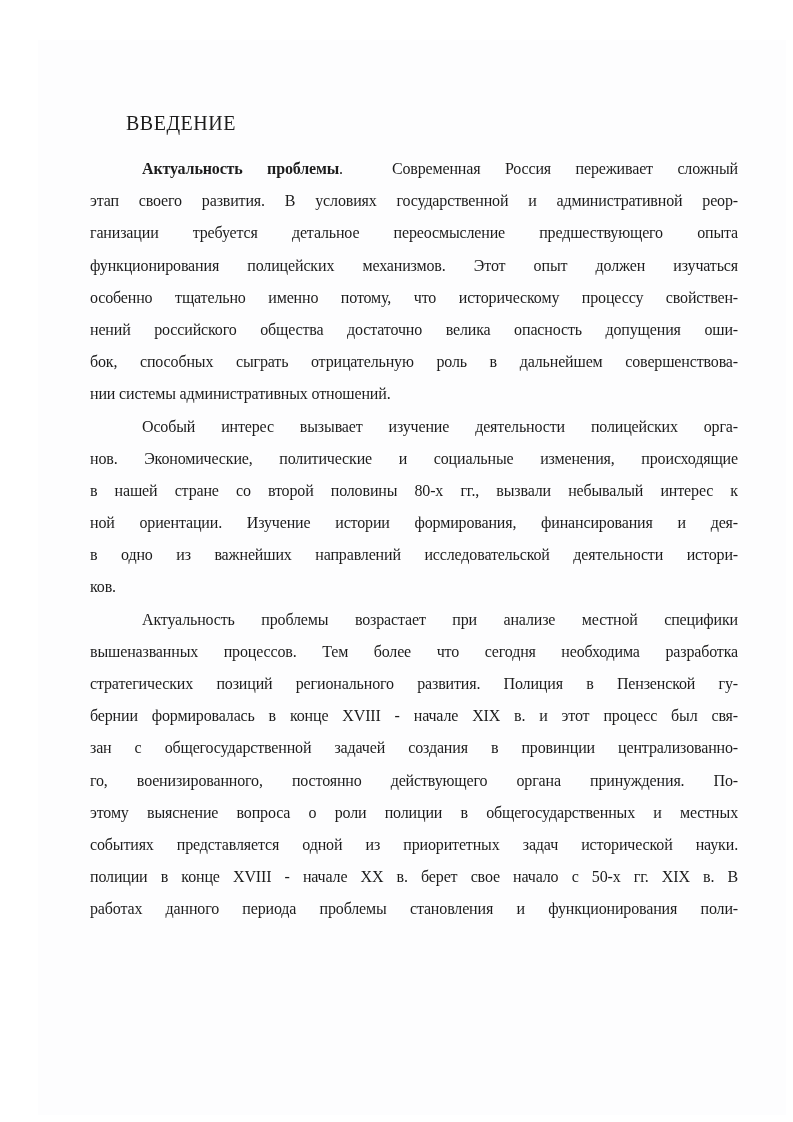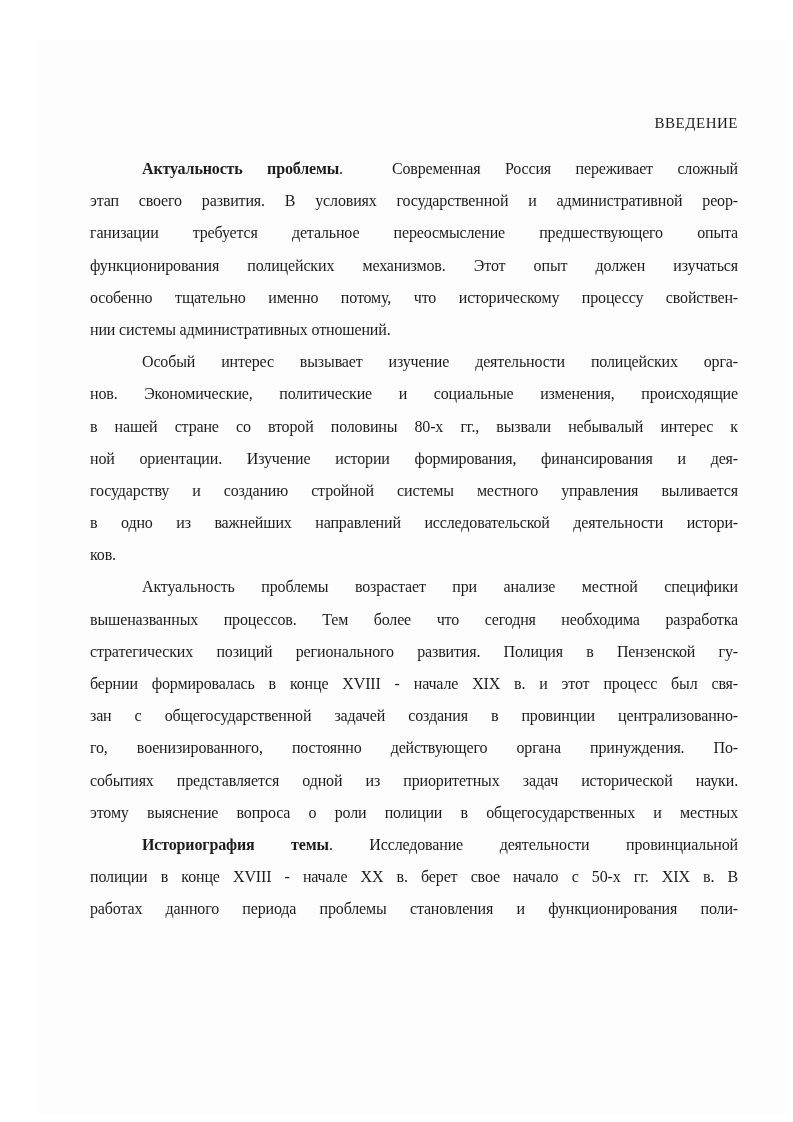--- a/index.html
+++ b/index.html
@@ -27,23 +27,23 @@
   }
   .textblock {
     position: absolute;
     left: 90px;
     top: 104px;
     width: 648px;
   }
   .title-row {
     height: 49px;
     line-height: 38px;
-    text-align: right;
+    text-align: left;
     padding-left: 36px;
-    font-size: 15px;
+    font-size: 20px;
     letter-spacing: 0.5px;
     white-space: nowrap;
   }
   .line {
     height: 32.2px;
     line-height: 32.2px;
     font-size: 16px;
     letter-spacing: -0.15px;
     overflow: hidden;
     hyphens: none;
@@ -69,37 +69,37 @@
 
   <div class="textblock">
 
     <div class="title-row">ВВЕДЕНИЕ</div>
 
     <div class="line j indent"><b class="lead">Актуальность проблемы</b><span>.&nbsp; Современная Россия переживает сложный</span></div>
     <div class="line j">этап своего развития. В условиях государственной и административной реор-</div>
     <div class="line j">ганизации требуется детальное переосмысление предшествующего опыта</div>
     <div class="line j">функционирования полицейских механизмов. Этот опыт должен изучаться</div>
     <div class="line j">особенно тщательно именно потому, что историческому процессу свойствен-</div>
+    <div class="line j">нений российского общества достаточно велика опасность допущения оши-</div>
+    <div class="line j">бок, способных сыграть отрицательную роль в дальнейшем совершенствова-</div>
     <div class="line last">нии системы административных отношений.</div>
 
     <div class="line j indent">Особый интерес вызывает изучение деятельности полицейских орга-</div>
     <div class="line j">нов. Экономические, политические и социальные изменения, происходящие</div>
     <div class="line j">в нашей стране со второй половины 80-х гг., вызвали небывалый интерес к</div>
     <div class="line j">ной ориентации. Изучение истории формирования, финансирования и дея-</div>
-    <div class="line j">государству и созданию стройной системы местного управления выливается</div>
     <div class="line j">в одно из важнейших направлений исследовательской деятельности истори-</div>
     <div class="line last">ков.</div>
 
     <div class="line j indent">Актуальность проблемы возрастает при анализе местной специфики</div>
     <div class="line j">вышеназванных процессов. Тем более что сегодня необходима разработка</div>
     <div class="line j">стратегических позиций регионального развития. Полиция в Пензенской гу-</div>
     <div class="line j">бернии формировалась в конце XVIII - начале XIX в. и этот процесс был свя-</div>
     <div class="line j">зан с общегосударственной задачей создания в провинции централизованно-</div>
     <div class="line j">го, военизированного, постоянно действующего органа принуждения. По-</div>
+    <div class="line j">этому выяснение вопроса о роли полиции в общегосударственных и местных</div>
     <div class="line j">событиях представляется одной из приоритетных задач исторической науки.</div>
-    <div class="line j">этому выяснение вопроса о роли полиции в общегосударственных и местных</div>
 
-    <div class="line j indent"><b class="lead">Историография темы</b><span>. Исследование деятельности провинциальной</span></div>
     <div class="line j">полиции в конце XVIII - начале XX в. берет свое начало с 50-х гг. XIX в. В</div>
     <div class="line j">работах данного периода проблемы становления и функционирования поли-</div>
 
   </div>
 </div>
 
 </body></html>

